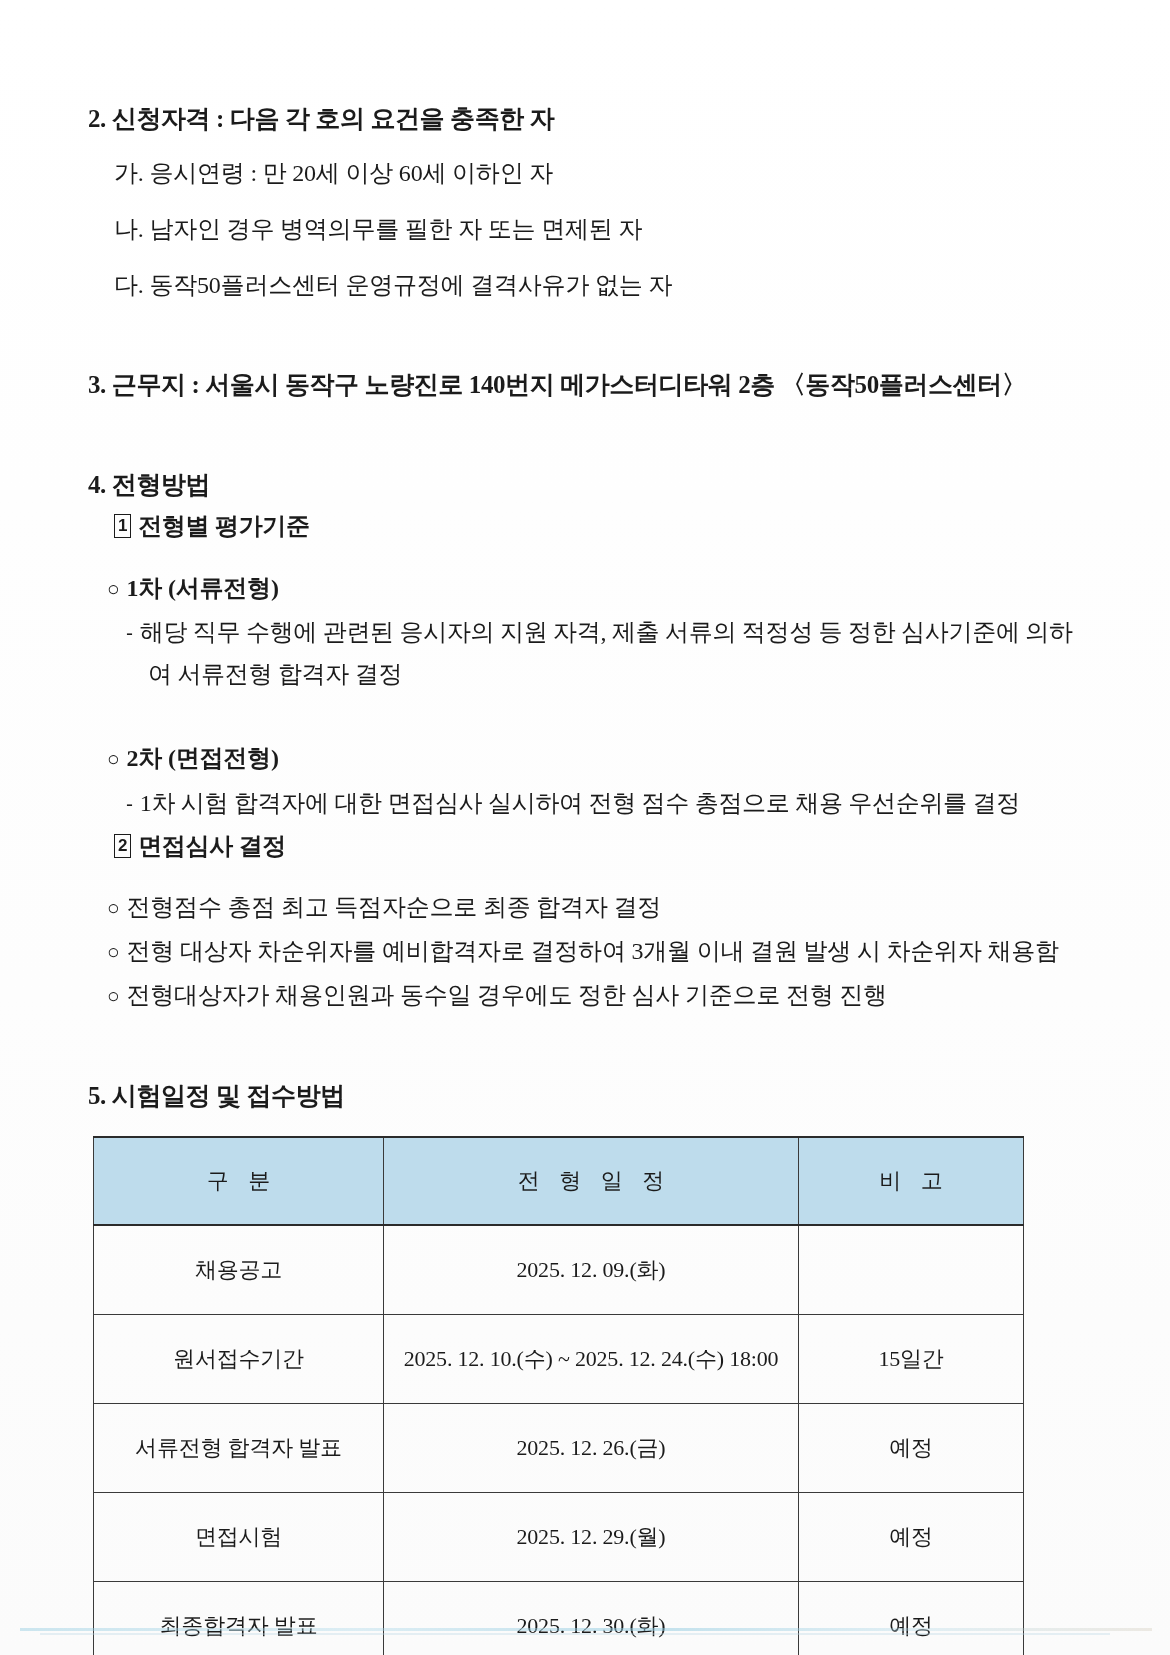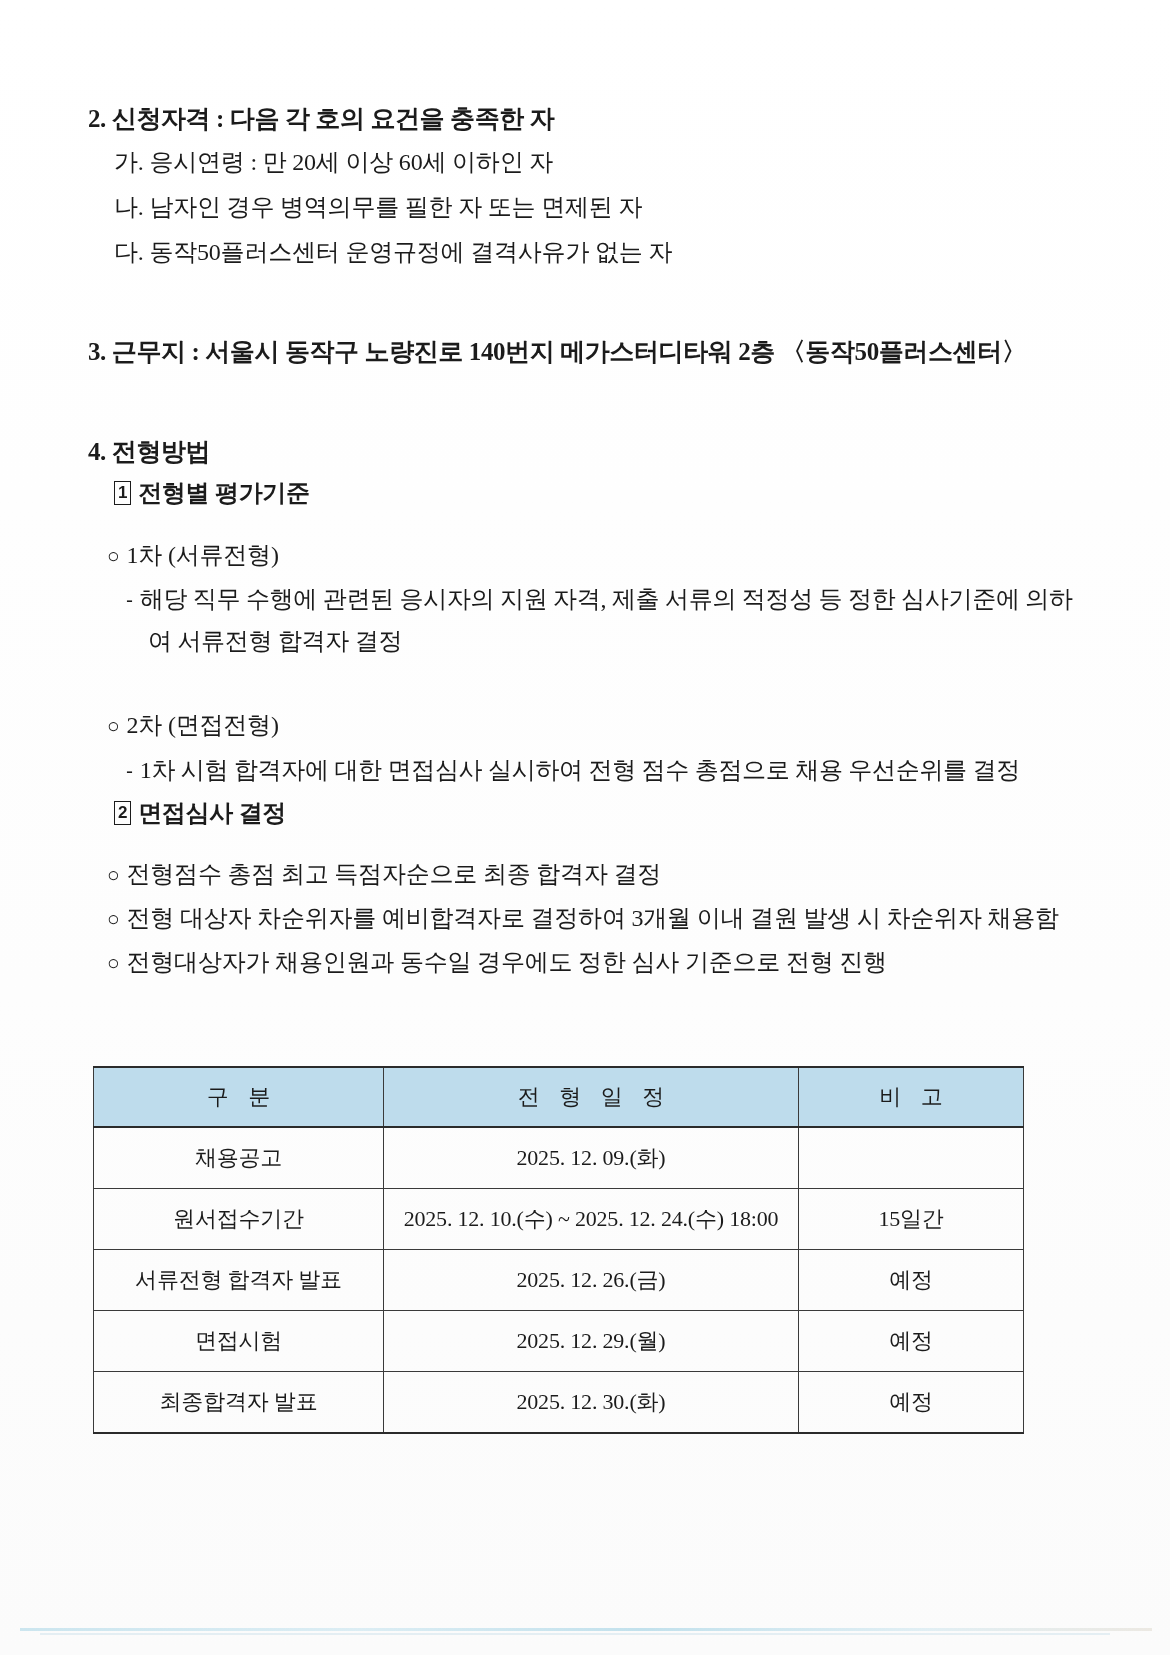--- a/index.html
+++ b/index.html
@@ -40,21 +40,21 @@
   
   .h-num {
     font-size: 25px;
     font-weight: bold;
     letter-spacing: -0.4px;
     margin: 0 0 4px 0;
     line-height: 1.5;
   }
   .lvl-a {
     font-size: 24px;
-    margin: 4px 0 2px 0;
+    margin: 15px 0 2px 0;
     padding-left: 26px;
     line-height: 1.72;
     letter-spacing: -0.2px;
   }
   .gap-sm { height: 16px; }
   .gap-md { height: 40px; }
   .gap-lg { height: 58px; }
 
   .circ-head {
     font-size: 24px;
@@ -78,21 +78,21 @@
   }
 
   .o-item {
     font-size: 24px;
     padding-left: 42px;
     text-indent: -23px;
     margin: 0 0 3px 0;
     line-height: 1.70;
     letter-spacing: -0.2px;
   }
-  .o-item.bold { font-weight: normal; }
+  .o-item.bold { font-weight: bold; }
   .o-mark {
     font-family: "Liberation Sans", sans-serif;
     font-size: 21px;
     padding-right: 7px;
   }
 
   .dash-item {
     font-size: 24px;
     padding-left: 60px;
     text-indent: -22px;
@@ -113,21 +113,21 @@
     width: 930px;
     table-layout: fixed;
     font-size: 22px;
   }
   table.sched th,
   table.sched td {
     border: 1px solid #3a3a3a;
     text-align: center;
     vertical-align: middle;
     height: 56px;
-    padding: 2px 4px;
+    padding: 16px 4px;
     letter-spacing: -0.2px;
   }
   table.sched thead th {
     background: #bedcec;
     font-weight: normal;
     letter-spacing: 7px;
     text-indent: 7px;
     border-top: 2.5px solid #2b2b2b;
     border-bottom: 2.5px solid #2b2b2b;
     height: 54px;
@@ -221,20 +221,21 @@
     </p>
     <p class="o-item">
       <span class="o-mark">○</span><span>전형 대상자 차순위자를 예비합격자로 결정하여 3개월 이내 결원 발생 시 차순위자 채용함</span>
     </p>
     <p class="o-item">
       <span class="o-mark">○</span><span>전형대상자가 채용인원과 동수일 경우에도 정한 심사 기준으로 전형 진행</span>
     </p>
 
     <div class="gap-lg"></div>
 
+    <p class="h-num">5. 시험일정 및 접수방법</p>
 
     <div class="table-wrap">
       <table class="sched">
         <colgroup>
           <col class="c1">
             <col class="c2">
             <col class="c3">
         </colgroup>
         <thead>
           <tr>

